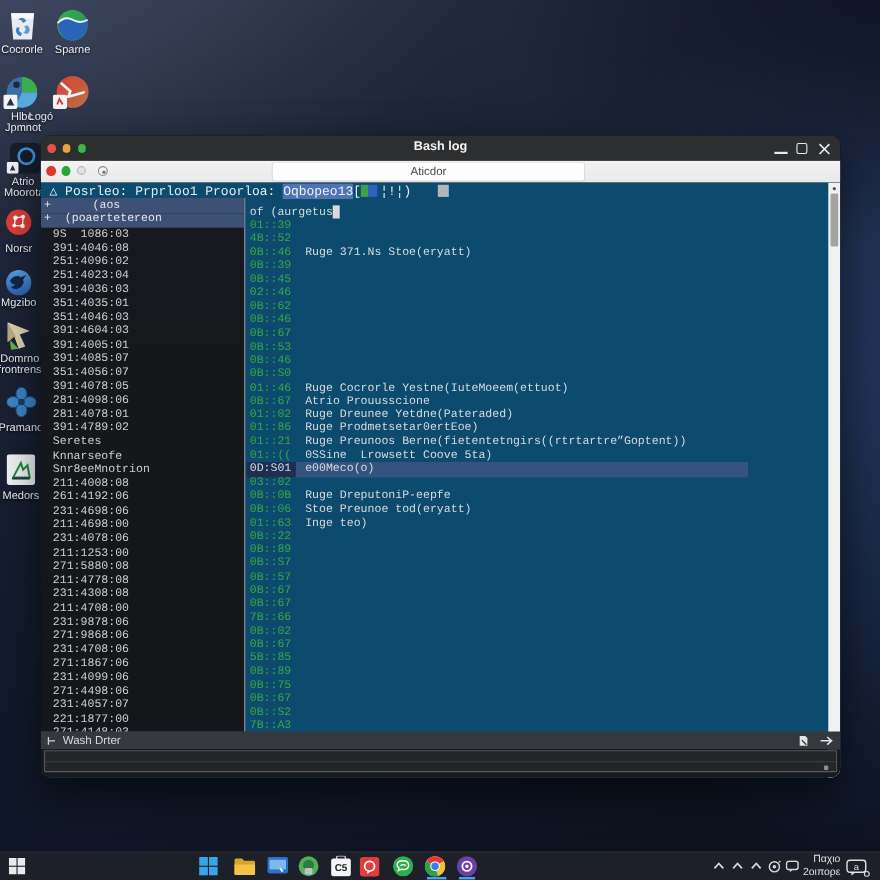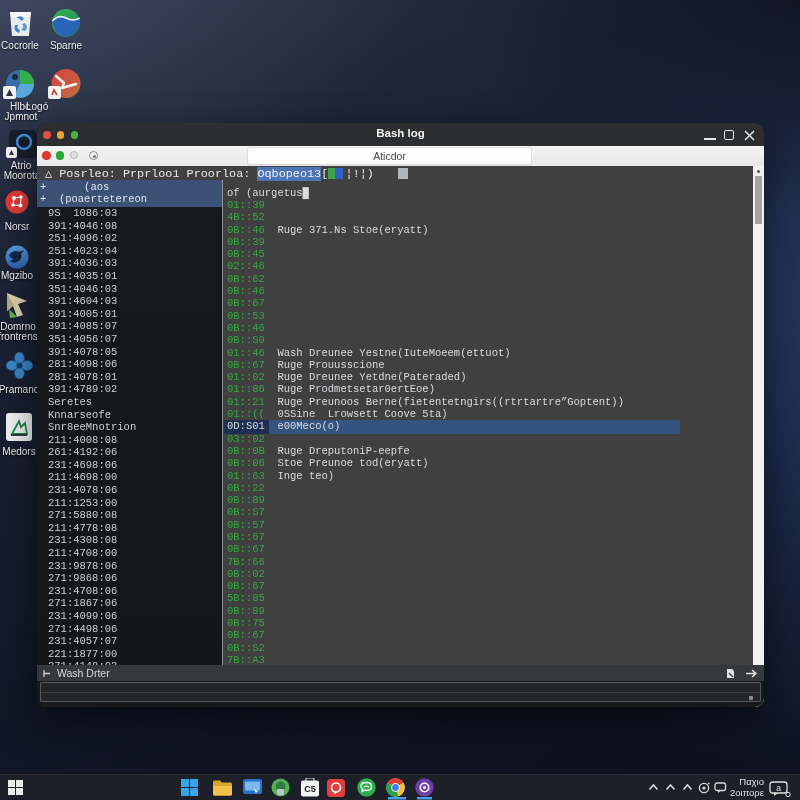--- a/index.html
+++ b/index.html
@@ -25,21 +25,21 @@
   #titlebar .title { position:absolute; left:0; right:0; top:4px; text-align:center;
       color:#f2f2f2; font-size:11.5px; font-weight:bold; }
   .tl { position:absolute; border-radius:50%; }
   #toolbar { position:absolute; left:0; top:23px; width:100%; height:20px;
       background:linear-gradient(#f4f4f4,#e8e8e8); }
   #searchbox { position:absolute; left:211px; top:2px; width:283px; height:15.5px;
       background:#fdfdfd; border-radius:2px; box-shadow:0 0 0 1px rgba(0,0,0,.08);
       text-align:center; color:#4a4a4a; font-size:10.5px; line-height:16px; }
 
   #content { position:absolute; left:0; top:43px; width:727px; height:578px;
-      background:#404040; overflow:hidden;
+      background:#0c4a6e; overflow:hidden;
       font-family:"Liberation Mono", monospace; }
   #leftpane { position:absolute; left:0; top:14px; width:185.5px; height:485px;
       background:linear-gradient(180deg,#17191e 0%, #15171b 40%, #14161a 100%);
       border-right:1px solid #8d939b; }
   pre.col { position:absolute; font-family:"Liberation Mono", monospace;
       font-size:10.5px; }
   #lcol { left:11px; top:41px; color:#ccced2; line-height:12.6px; }
   #rcol { left:190px; top:20.7px; color:#d8dade; line-height:12.3px; }
   #rcol .g { color:#34a840; }
   #rcol .w { color:#d8dade; }
@@ -272,22 +272,22 @@
 <span class="g">0B::46</span><span class="w">  Ruge 371.Ns Stoe(eryatt)</span>
 <span class="g">0B::39</span>
 <span class="g">0B::45</span>
 <span class="g">02::46</span>
 <span class="g">0B::62</span>
 <span class="g">0B::46</span>
 <span class="g">0B::67</span>
 <span class="g">0B::53</span>
 <span class="g">0B::46</span>
 <span class="g">0B::S0</span>
-<span class="g">01::46</span><span class="w">  Wash Dreunee Yestne(IuteMoeem(ettuot)</span>
-<span class="g">0B::67</span><span class="w">  Ruge Prouusscione</span>
+<span class="g">01::46</span><span class="w">  Ruge Cocrorle Yestne(IuteMoeem(ettuot)</span>
+<span class="g">0B::67</span><span class="w">  Atrio Prouusscione</span>
 <span class="g">01::02</span><span class="w">  Ruge Dreunee Yetdne(Pateraded)</span>
 <span class="g">01::86</span><span class="w">  Ruge Prodmetsetar0ertEoe)</span>
 <span class="g">01::21</span><span class="w">  Ruge Preunoos Berne(fietentetngirs((rtrtartre”Goptent))</span>
 <span class="g">01::((</span><span class="w">  0SSine  Lrowsett Coove 5ta)</span>
 <span class="w">0D:S01  e00Meco(o)</span>
 <span class="g">03::02</span>
 <span class="g">0B::0B</span><span class="w">  Ruge DreputoniP-eepfe</span>
 <span class="g">0B::06</span><span class="w">  Stoe Preunoe tod(eryatt)</span>
 <span class="g">01::63</span><span class="w">  Inge teo)</span>
 <span class="g">0B::22</span>

